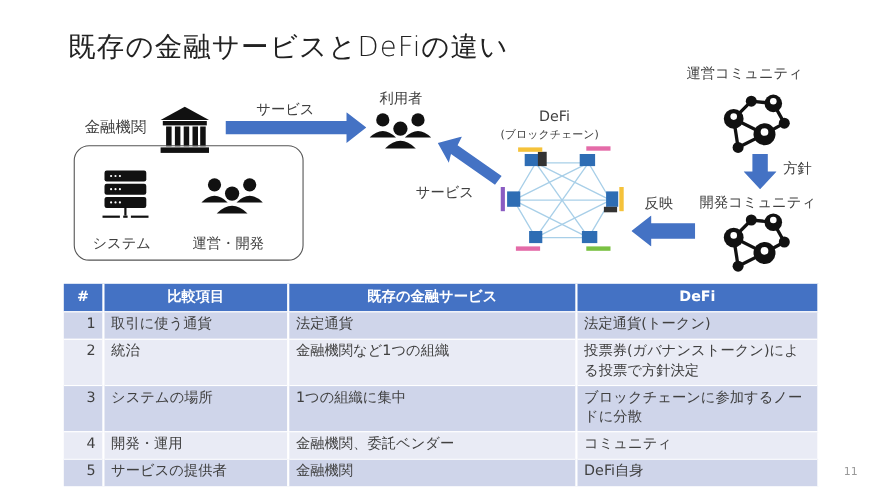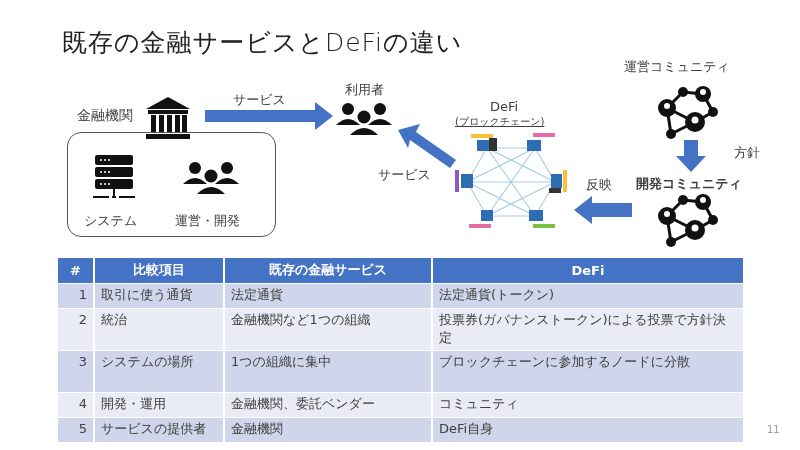--- a/index.html
+++ b/index.html
@@ -80,21 +80,21 @@
   <circle cx="28" cy="16" r="6.5" fill="#111"></circle>
     <path d="M14,34 Q28,20 42,34 Z" fill="#111"></path>
 </svg>
 
 <svg class="abs" style="left:398px; top:124px;" width="60" height="48">
   <polygon points="0,6 22,0 18,8 58,36 52,44 12,16 10,24" fill="#4472c4"></polygon>
 </svg>
 <div class="abs label" style="left:378px; top:166px;">サービス</div>
 
 <div class="abs label" style="left:490px; top:99px;">DeFi</div>
-<div class="abs label small" style="left:455px; top:115px;text-decoration:underline;">(ブロックチェーン)</div>
+<div class="abs label small" style="left:455px; top:115px;">(ブロックチェーン)</div>
 <svg class="abs" style="left:455px; top:130px;" width="115" height="105">
   <g stroke="#a8cfe8" stroke-width="1.2" fill="none">
     <polygon points="32,18 80,18 100,52 80,86 32,86 12,52"></polygon>
     <line x1="32" y1="18" x2="80" y2="86"></line>
       <line x1="80" y1="18" x2="32" y2="86"></line>
     <line x1="12" y1="52" x2="100" y2="52"></line>
       <line x1="32" y1="18" x2="100" y2="52"></line>
     <line x1="80" y1="18" x2="12" y2="52"></line>
       <line x1="12" y1="52" x2="80" y2="86"></line>
     <line x1="100" y1="52" x2="32" y2="86"></line>
@@ -130,22 +130,22 @@
   <circle cx="58" cy="30" r="5" fill="#111"></circle>
     <circle cx="40" cy="40" r="10" fill="#111"></circle>
     <circle cx="16" cy="52" r="5" fill="#111"></circle>
   <circle cx="12" cy="24" r="3" fill="#fff"></circle>
     <circle cx="48" cy="10" r="3" fill="#fff"></circle>
     <circle cx="40" cy="38" r="3.5" fill="#fff"></circle>
 </svg>
 <svg class="abs" style="left:676px; top:140px;" width="30" height="32">
   <polygon points="8,0 22,0 22,16 30,16 15,32 0,16 8,16" fill="#4472c4"></polygon>
 </svg>
-<div class="abs label" style="left:734px; top:144px;">方針</div>
-<div class="abs label" style="left:636px; top:175px;font-weight:bold;">開発コミュニティ</div>
+<div class="abs label" style="left:712px; top:144px;">方針</div>
+<div class="abs label" style="left:636px; top:175px;">開発コミュニティ</div>
 <svg class="abs" style="left:655px; top:190px;" width="66" height="58">
   <g stroke="#111" stroke-width="3" fill="none">
     <polyline points="12,26 28,10 48,12 58,30 40,40 12,26"></polyline>
       <line x1="12" y1="26" x2="16" y2="52"></line>
       <line x1="16" y1="52" x2="40" y2="40"></line>
   </g>
   <circle cx="12" cy="26" r="9" fill="#111"></circle>
     <circle cx="28" cy="10" r="5" fill="#111"></circle>
     <circle cx="48" cy="12" r="8" fill="#111"></circle>
   <circle cx="58" cy="30" r="5" fill="#111"></circle>
@@ -157,22 +157,22 @@
 </svg>
 <div class="abs label" style="left:586px; top:176px;">反映</div>
 <svg class="abs" style="left:574px; top:196px;" width="58" height="28">
   <polygon points="0,14 18,0 18,7 58,7 58,21 18,21 18,28" fill="#4472c4"></polygon>
 </svg>
 
 <table class="cmp">
   <thead>
     <tr>
       <th style="width:36px;">#</th>
-      <th style="width:130px;">比較項目</th>
-      <th style="width:208px;">既存の金融サービス</th>
+      <th style="width:168px;">比較項目</th>
+      <th style="width:262px;">既存の金融サービス</th>
       <th>DeFi</th>
     </tr>
   </thead>
   <tbody>
     <tr class="odd h25">
       <td class="num">1</td>
       <td>取引に使う通貨</td>
       <td>法定通貨</td>
       <td>法定通貨(トークン)</td>
     </tr>

